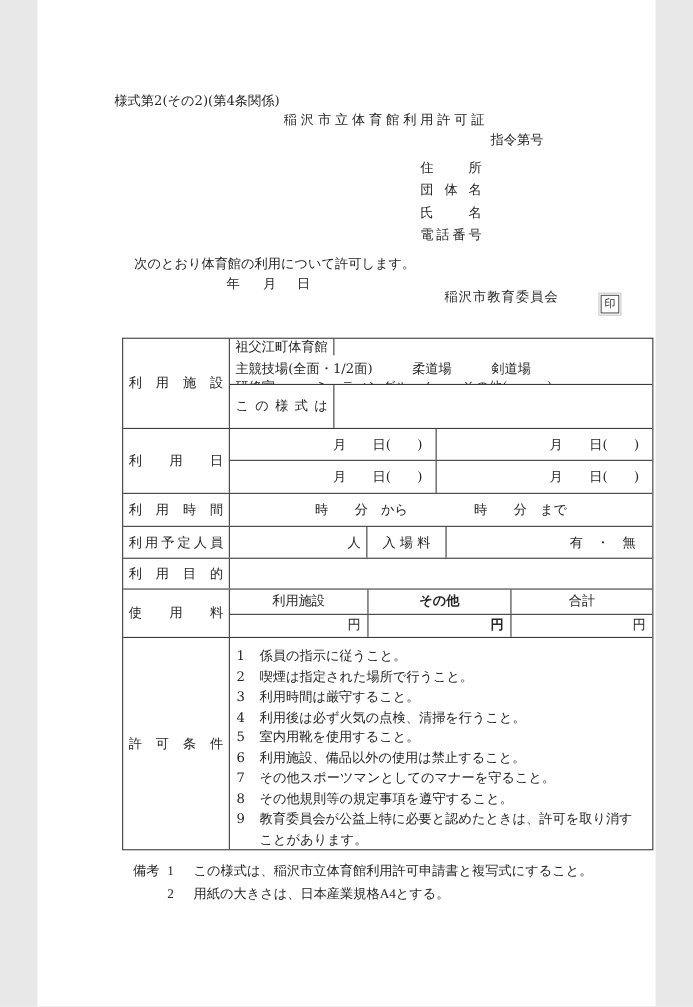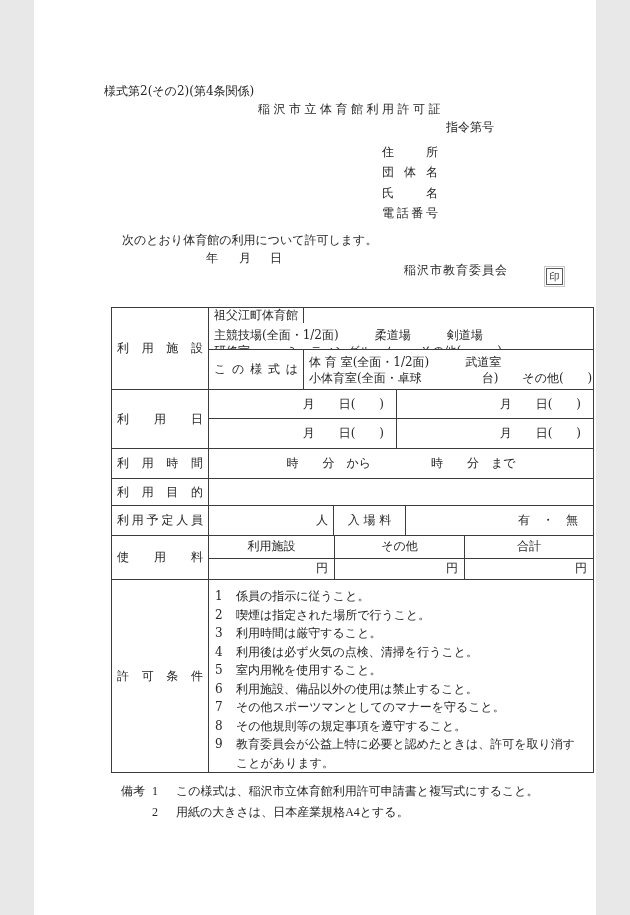--- a/index.html
+++ b/index.html
@@ -74,21 +74,21 @@
 
   .r-people { height:30px; }
   .people-count { width:125px; flex:none; display:flex; align-items:center; justify-content:flex-end; padding-right:5px; }
   .adm-label { width:72px; flex:none; display:flex; align-items:center; justify-content:center; }
   .adm-value { flex:1; display:flex; align-items:center; padding-left:112px; }
 
   .r-fee { height:45px; }
   .fee-head { height:23px; }
   .fee-vals { flex:1; }
   .fee-c1 { width:126px; flex:none; }
-  .fee-c2 { width:130px; flex:none; }
+  .fee-c2 { width:130px; flex:none;font-weight:bold; }
   .fee-c3 { flex:1; }
   .fee-head .fee-c1, .fee-head .fee-c2, .fee-head .fee-c3 { display:flex; align-items:center; justify-content:center; }
   .fee-vals .fee-c1, .fee-vals .fee-c2, .fee-vals .fee-c3 { display:flex; align-items:center; justify-content:flex-end; padding-right:6px; }
 
   .r-cond { flex:1; }
   .cond-list { flex:1; padding:7px 6px 0 6px; min-width:0; }
   .cond-item { display:flex; line-height:18.5px; }
   .cond-item .num { width:13px; flex:none; margin-right:8px; text-align:left; }
   .cond-item .txt { flex:1; white-space:normal; }
 
@@ -154,24 +154,20 @@
           </div>
           <div class="fac-content">
             <div>主競技場(全面・1/2面)　　　柔道場　　　剣道場</div>
             <div>研修室　　　ミーティングルーム　　その他(　　　)</div>
           </div>
         </div>
         <div class="subrow fac-sub2">
           <div class="fac-name">
             <span class="jlabel">この様式は</span>
           </div>
-          <div class="fac-content">
-            <div>体 育 室(全面・1/2面)　　　武道室</div>
-            <div>小体育室(全面・卓球　　　　　台)　　その他(　　)</div>
-          </div>
         </div>
       </div>
     </div>
 
     <div class="row r-date">
       <div class="label-cell">
         <span class="jlabel">利用日</span>
       </div>
       <div class="col">
         <div class="subrow date-sub bb">
@@ -195,40 +191,40 @@
 
     <div class="row r-time">
       <div class="label-cell">
         <span class="jlabel">利用時間</span>
       </div>
       <div class="time-cell">
         <span>時　　分　から　　　　　時　　分　まで</span>
       </div>
     </div>
 
-    <div class="row r-purpose">
-      <div class="label-cell">
-        <span class="jlabel">利用目的</span>
-      </div>
-      <div class="purpose-cell"></div>
-    </div>
-
     <div class="row r-people">
       <div class="label-cell">
         <span class="jlabel">利用予定人員</span>
       </div>
       <div class="people-count br">
         <span>人</span>
       </div>
       <div class="adm-label br">
         <span>入 場 料</span>
       </div>
       <div class="adm-value">
         <span>有　・　無</span>
       </div>
+    </div>
+
+    <div class="row r-purpose">
+      <div class="label-cell">
+        <span class="jlabel">利用目的</span>
+      </div>
+      <div class="purpose-cell"></div>
     </div>
 
     <div class="row r-fee">
       <div class="label-cell">
         <span class="jlabel">使用料</span>
       </div>
       <div class="col">
         <div class="subrow fee-head bb">
           <div class="fee-c1 br">
               <span>利用施設</span>

